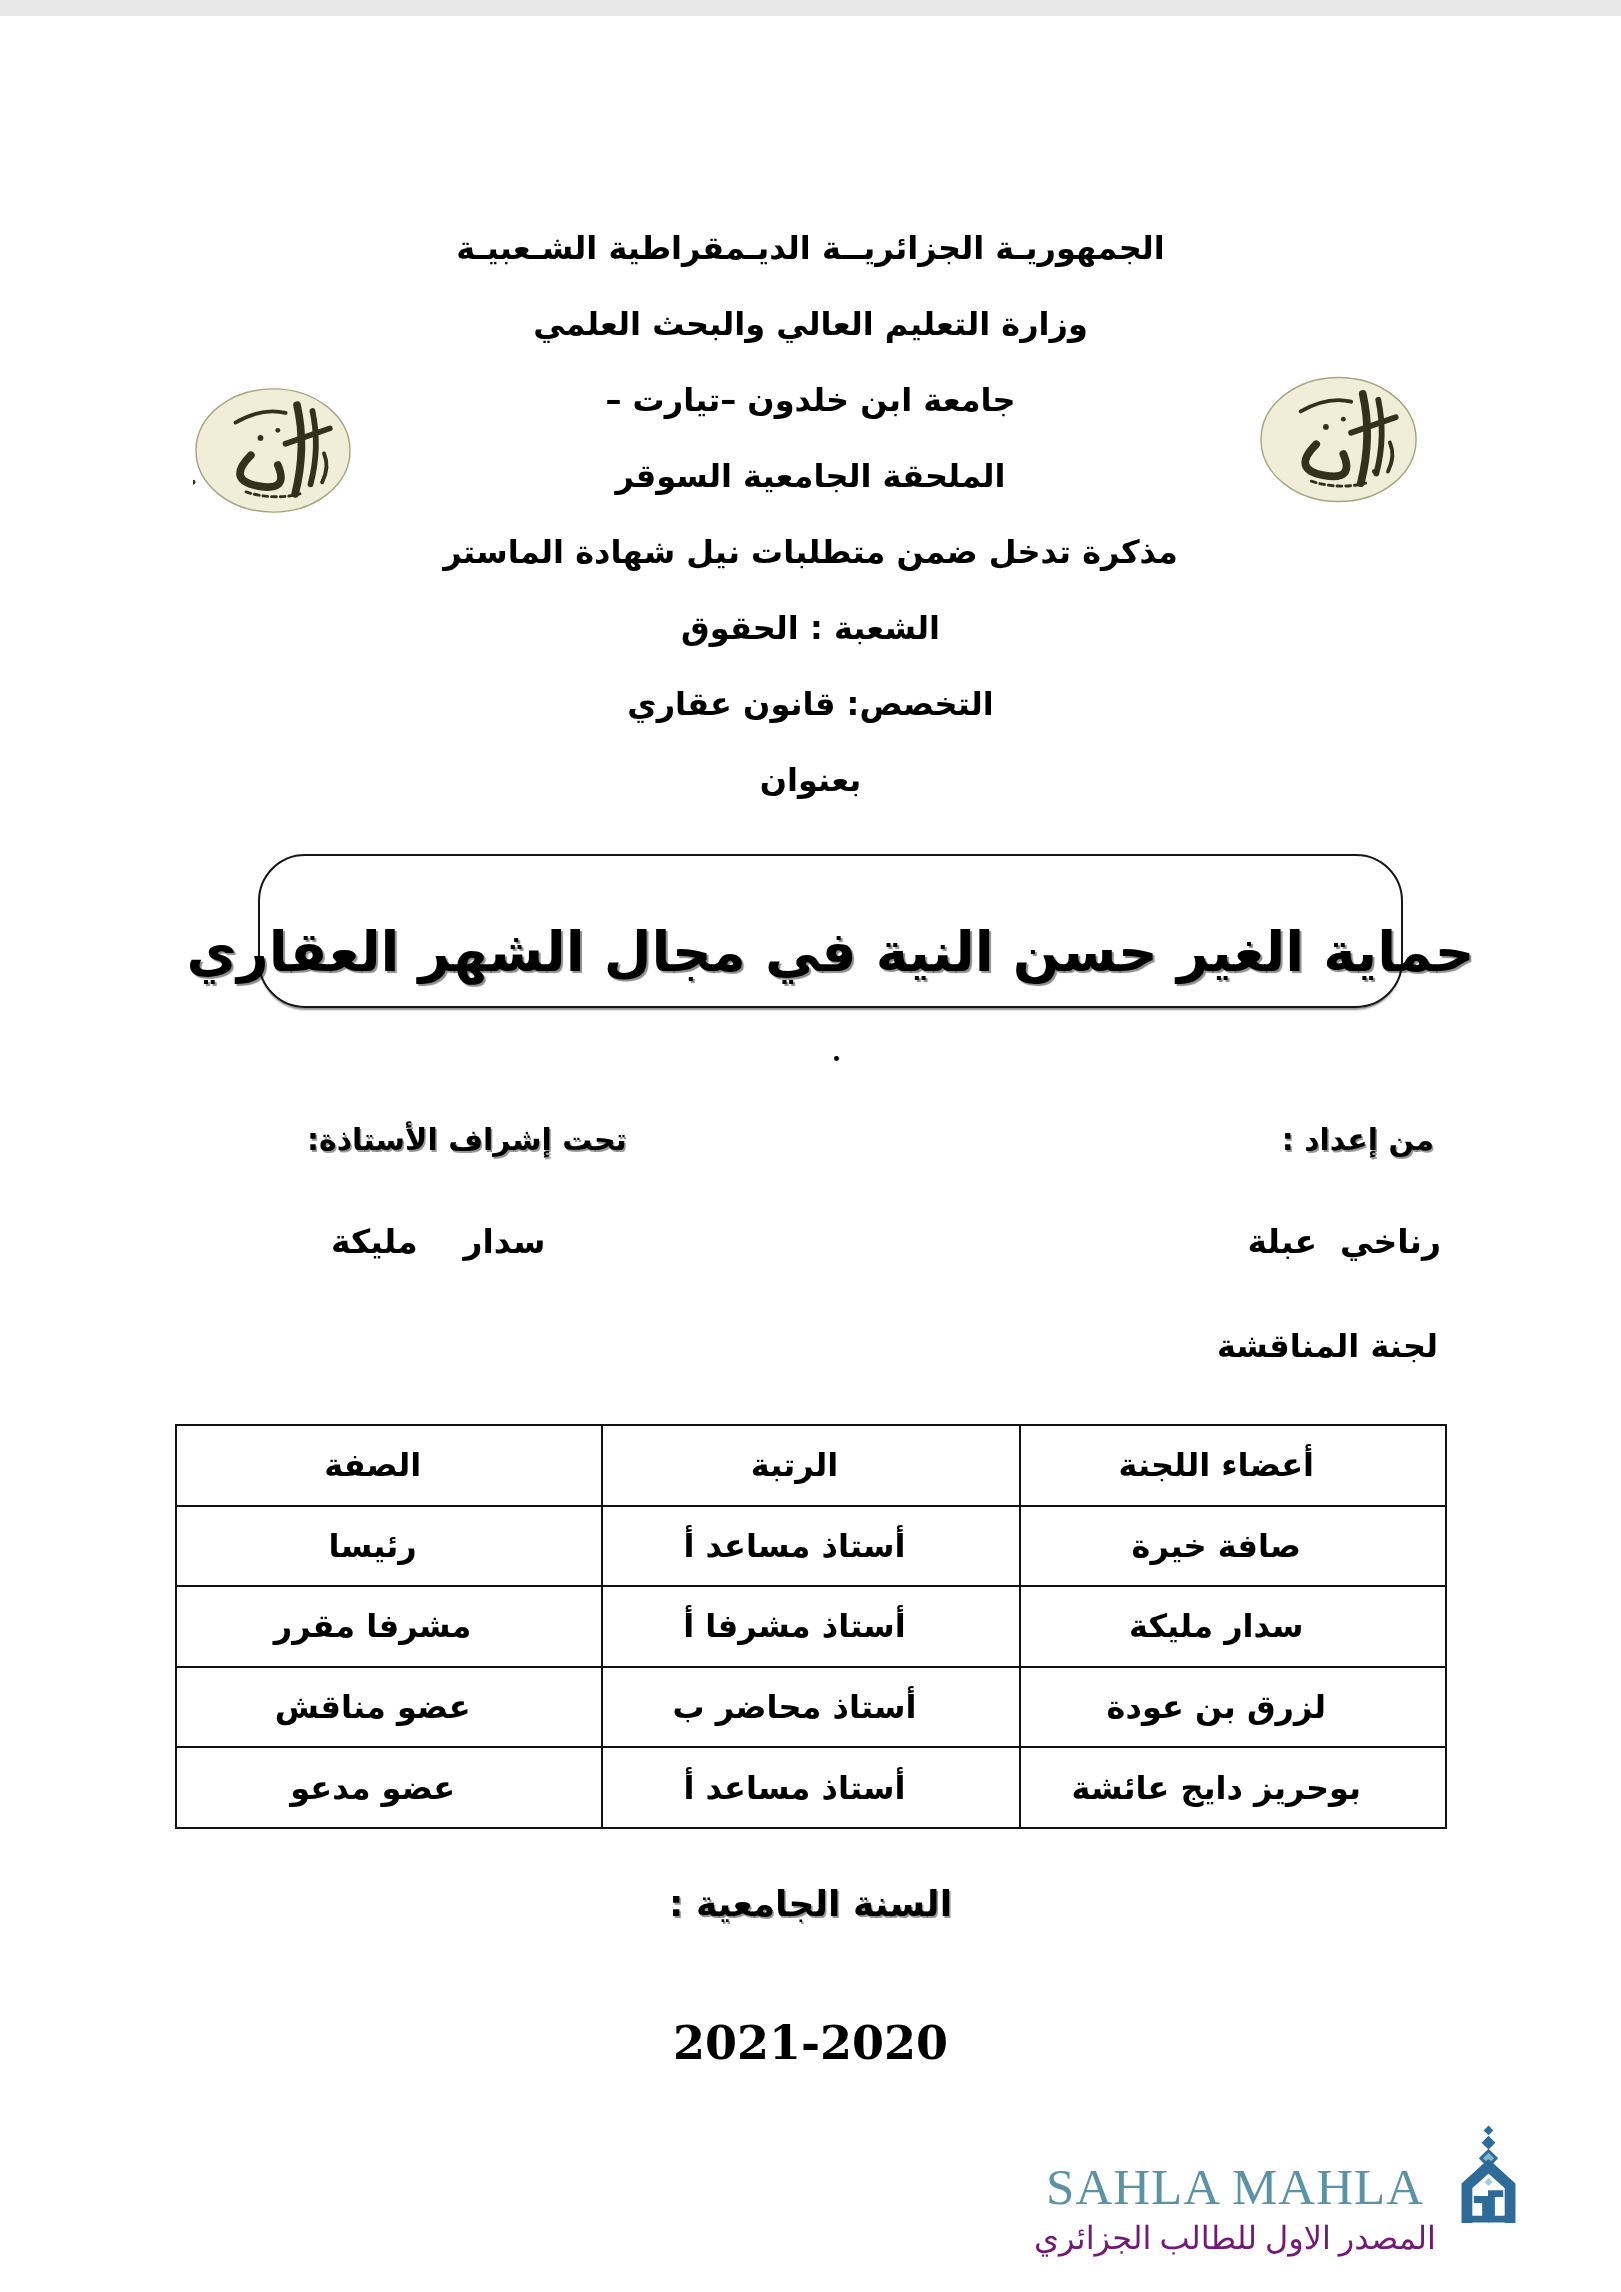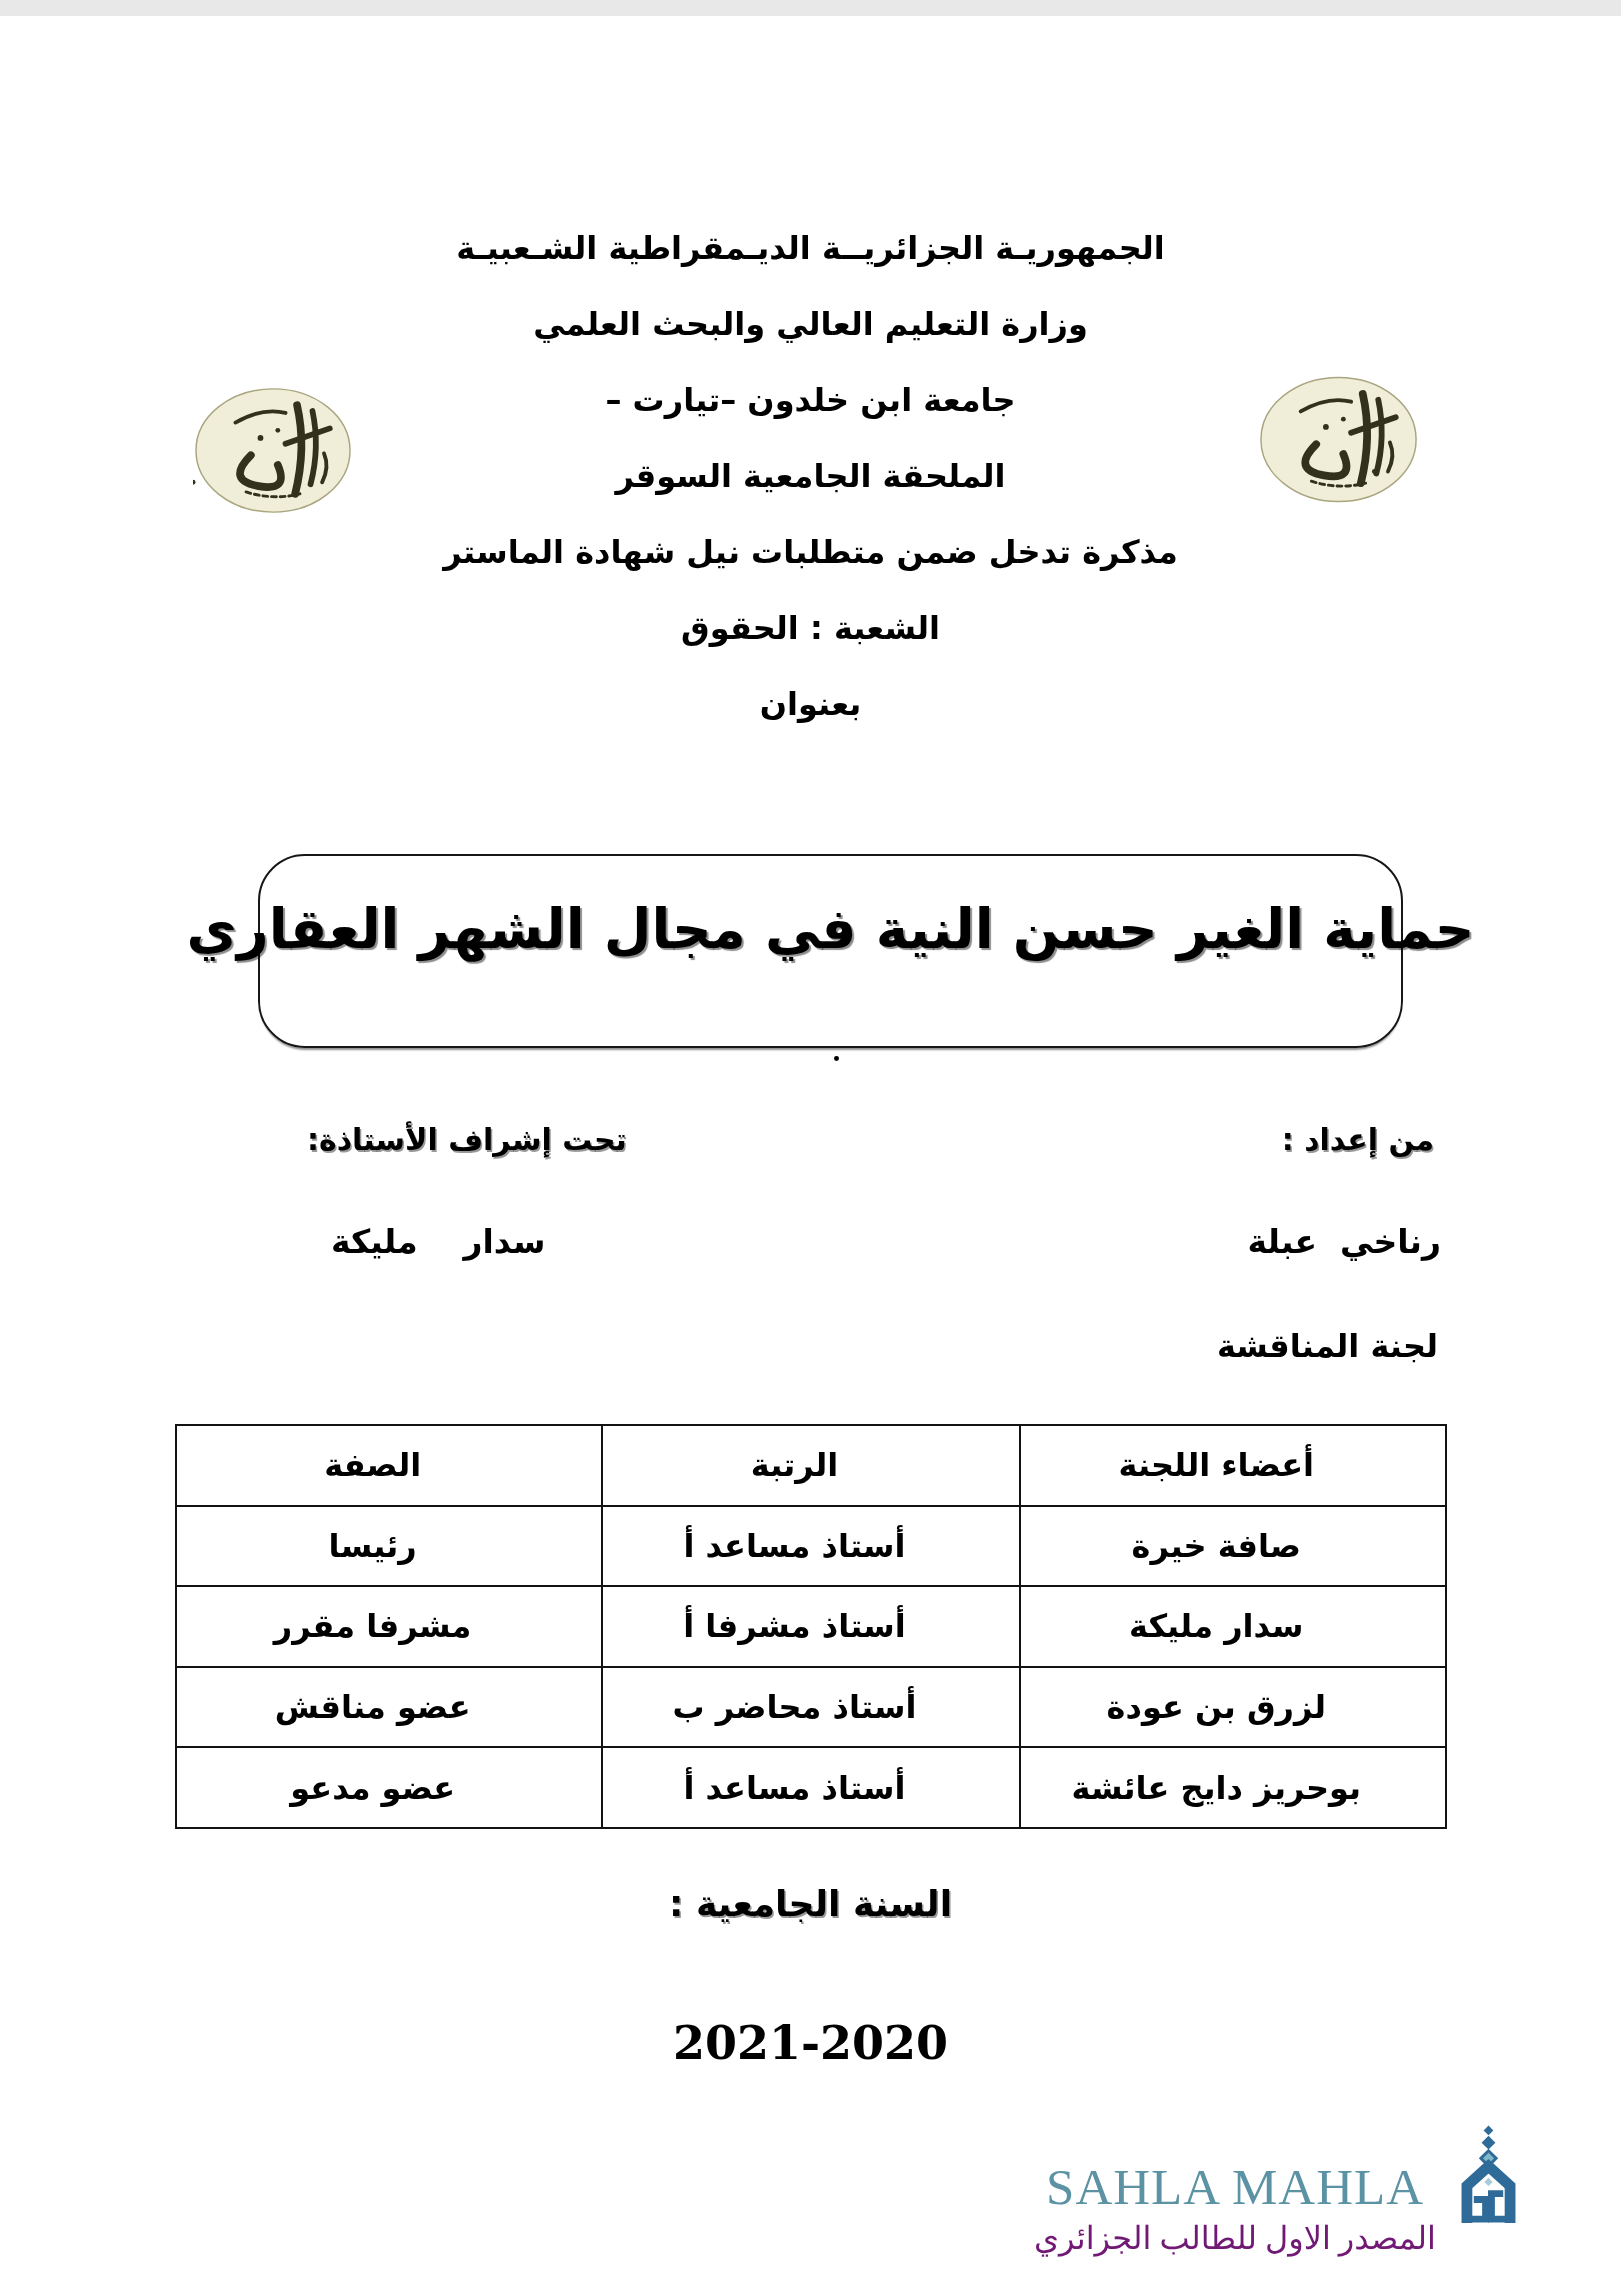--- a/index.html
+++ b/index.html
@@ -17,24 +17,24 @@
   .header-lines .line{
     height:76px;display:flex;align-items:center;justify-content:center;
     font-weight:bold;font-size:32px;white-space:nowrap;
   }
   
   .seal{position:absolute;}
   .seal-left{left:193px;top:370px;width:160px;height:129px;}
   .seal-right{left:1258px;top:355px;width:161px;height:137px;}
   
   .title-box{
-    position:absolute;left:258px;top:838px;width:1145px;height:194px;
+    position:absolute;left:258px;top:838px;width:1145px;height:154px;
     border:2.9px solid #161616;border-radius:47px;
     box-shadow:0 3.9px 2px -2px #8f8f8f;
-    display:flex;justify-content:center;align-items:flex-start;
+    display:flex;justify-content:center;align-items:center;
     padding-top:41px;box-sizing:border-box;
     direction:rtl;
   }
   .title-text{
     font-size:55px;font-weight:bold;white-space:nowrap;
     text-shadow:2px 2px 1px rgba(0,0,0,0.45);
     letter-spacing:1px;
   }
   .stray-dot{
     position:absolute;left:834px;top:1040px;width:4.9px;height:4.9px;
@@ -125,20 +125,21 @@
     </g>
   </svg>
 
   <div class="header-lines">
     <div class="line">الجمهوريـة الجزائريــة الديـمقراطية الشـعبيـة</div>
     <div class="line">وزارة التعليم العالي والبحث العلمي</div>
     <div class="line">جامعة ابن خلدون –تيارت –</div>
     <div class="line">الملحقة الجامعية السوقر</div>
     <div class="line">مذكرة تدخل ضمن متطلبات نيل شهادة الماستر</div>
     <div class="line">الشعبة : الحقوق</div>
+    <div class="line">التخصص: قانون عقاري</div>
     <div class="line">بعنوان</div>
   </div>
 
   <div class="title-box">
     <span class="title-text">حماية الغير حسن النية في مجال الشهر العقاري</span>
   </div>
   <div class="stray-dot"></div>
 
   <div class="prepared-label deco">من إعداد :</div>
   <div class="supervisor-label deco">تحت إشراف الأستاذة:</div>

